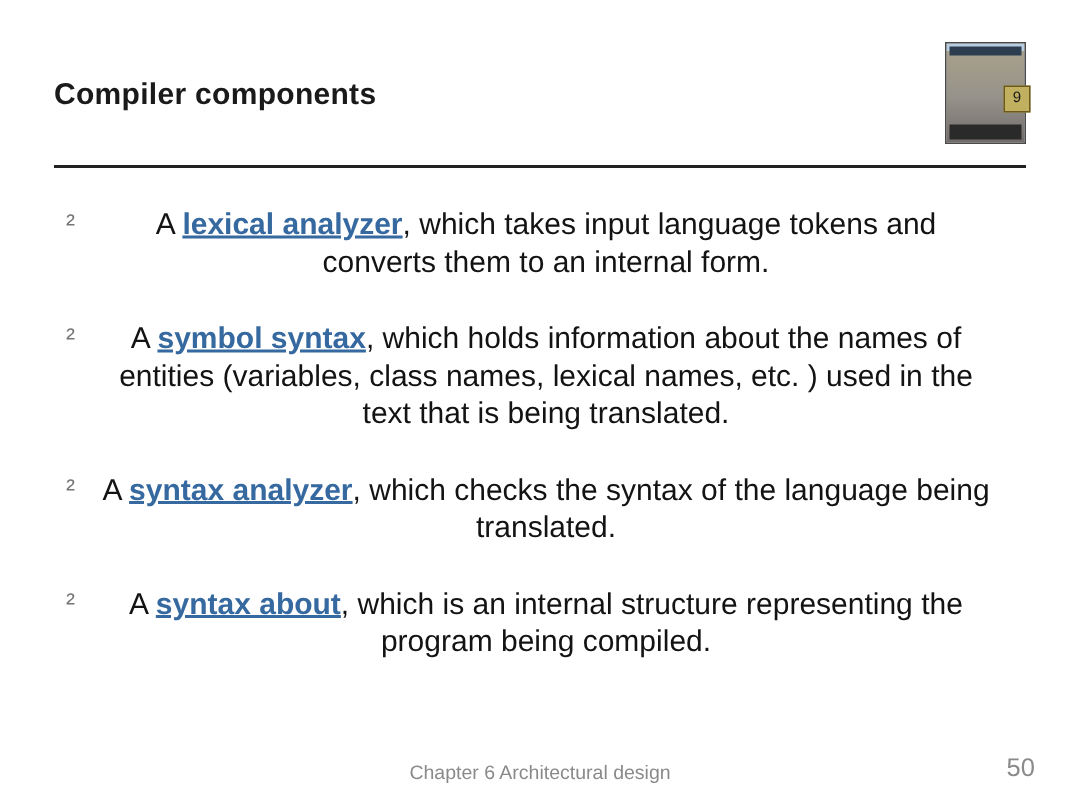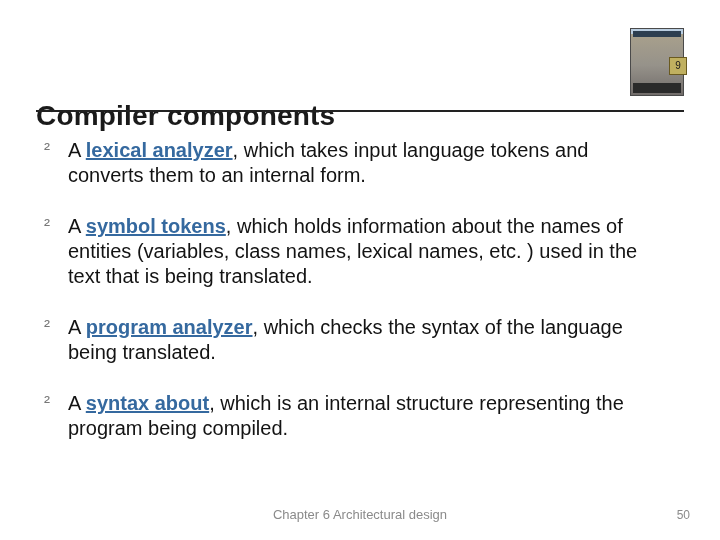--- a/index.html
+++ b/index.html
@@ -22,25 +22,24 @@
   .title-row {
     position: absolute;
     top: 52px;
     left: 36px;
     right: 36px;
     display: flex;
     align-items: flex-start;
     justify-content: space-between;
   }
   .title {
-    font-size: 28px;
+    font-size: 20px;
     font-weight: bold;
     color: #1a1a1a;
     letter-spacing: 0.2px;
-    margin-top: 48px;
   }
   .hr {
     position: absolute;
     top: 110px;
     left: 36px;
     right: 36px;
     height: 0;
     border-top: 2px solid #222;
   }
   .thumb {
@@ -90,40 +89,41 @@
   }
   .bullet {
     width: 24px;
     flex: 0 0 24px;
     color: #777;
     font-size: 18px;
     line-height: 1.3;
   }
   .text {
     flex: 1;
+    text-align: center;
   }
   .term {
     font-weight: bold;
     color: #35699f;
     text-decoration: underline;
   }
   .footer-center {
     position: absolute;
     bottom: 18px;
     left: 0;
     width: 100%;
     text-align: center;
     font-size: 13px;
     color: #8a8a8a;
   }
   .footer-right {
     position: absolute;
     bottom: 18px;
     right: 30px;
-    font-size: 12px;
+    font-size: 17px;
     color: #8a8a8a;
   }
 </style>
 </head>
 <body>
 
 <div class="slide">
 
   <div class="title-row">
     <div class="title">Compiler components</div>
@@ -136,26 +136,26 @@
 
   <div class="body">
 
     <div class="item">
       <div class="bullet">²</div>
       <div class="text"><span>A </span><span class="term">lexical analyzer</span><span>, which takes input language tokens and converts them to an internal form.</span></div>
     </div>
 
     <div class="item">
       <div class="bullet">²</div>
-      <div class="text"><span>A </span><span class="term">symbol tokens</span><span>, which holds information about the names of entities (variables, class names, lexical names, etc. ) used in the text that is being translated.</span></div>
+      <div class="text"><span>A </span><span class="term">symbol syntax</span><span>, which holds information about the names of entities (variables, class names, lexical names, etc. ) used in the text that is being translated.</span></div>
     </div>
 
     <div class="item">
       <div class="bullet">²</div>
-      <div class="text"><span>A </span><span class="term">program analyzer</span><span>, which checks the syntax of the language being translated.</span></div>
+      <div class="text"><span>A </span><span class="term">syntax analyzer</span><span>, which checks the syntax of the language being translated.</span></div>
     </div>
 
     <div class="item">
       <div class="bullet">²</div>
       <div class="text"><span>A </span><span class="term">syntax about</span><span>, which is an internal structure representing the program being compiled.</span></div>
     </div>
 
   </div>
 
   <div class="footer-center">Chapter 6 Architectural design</div>

